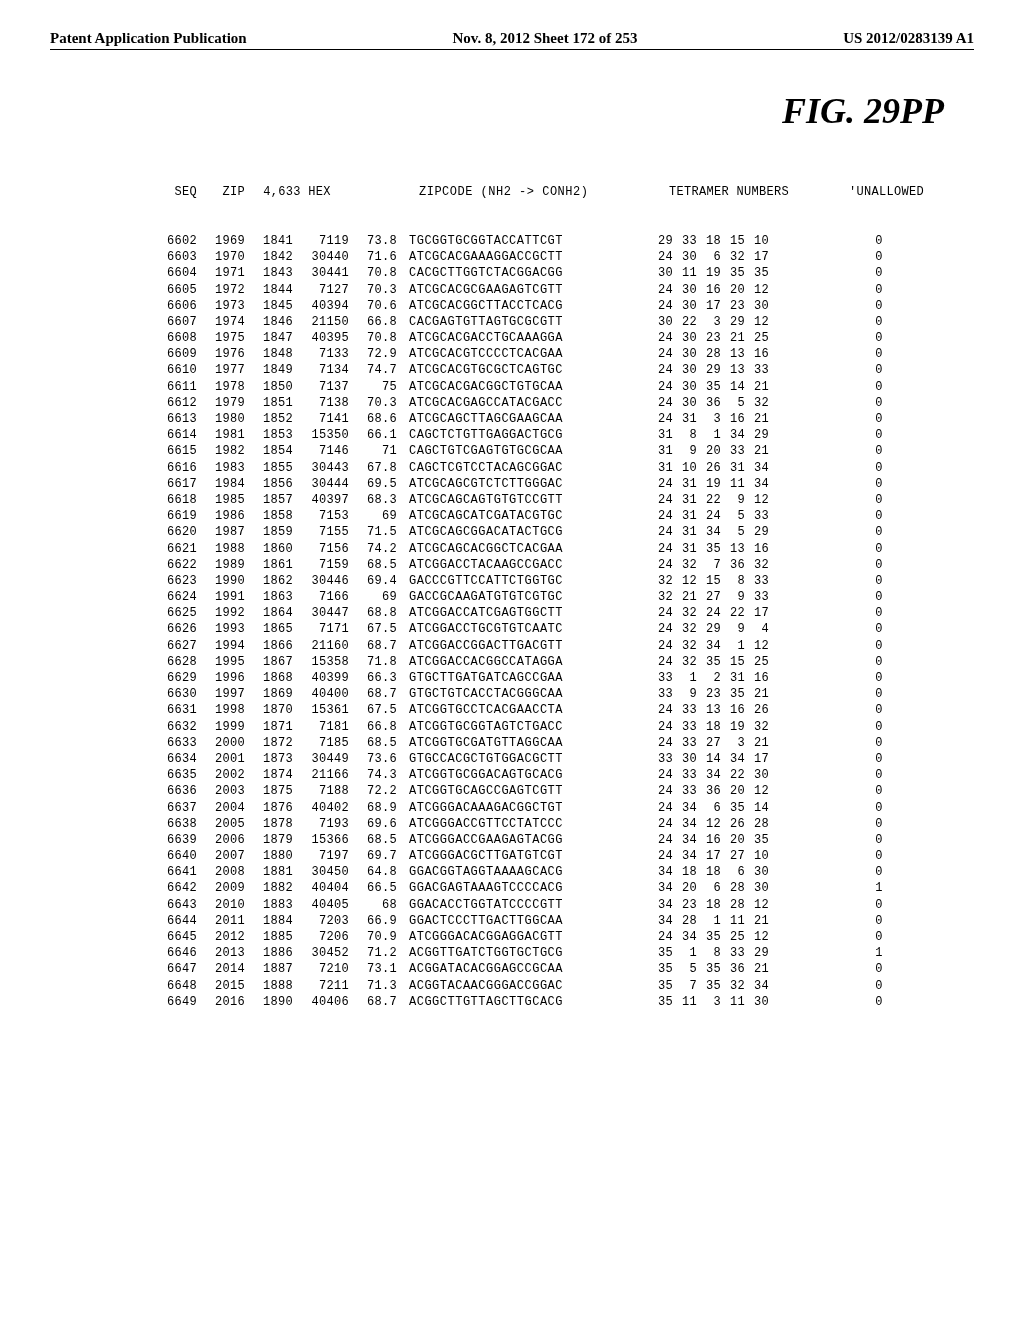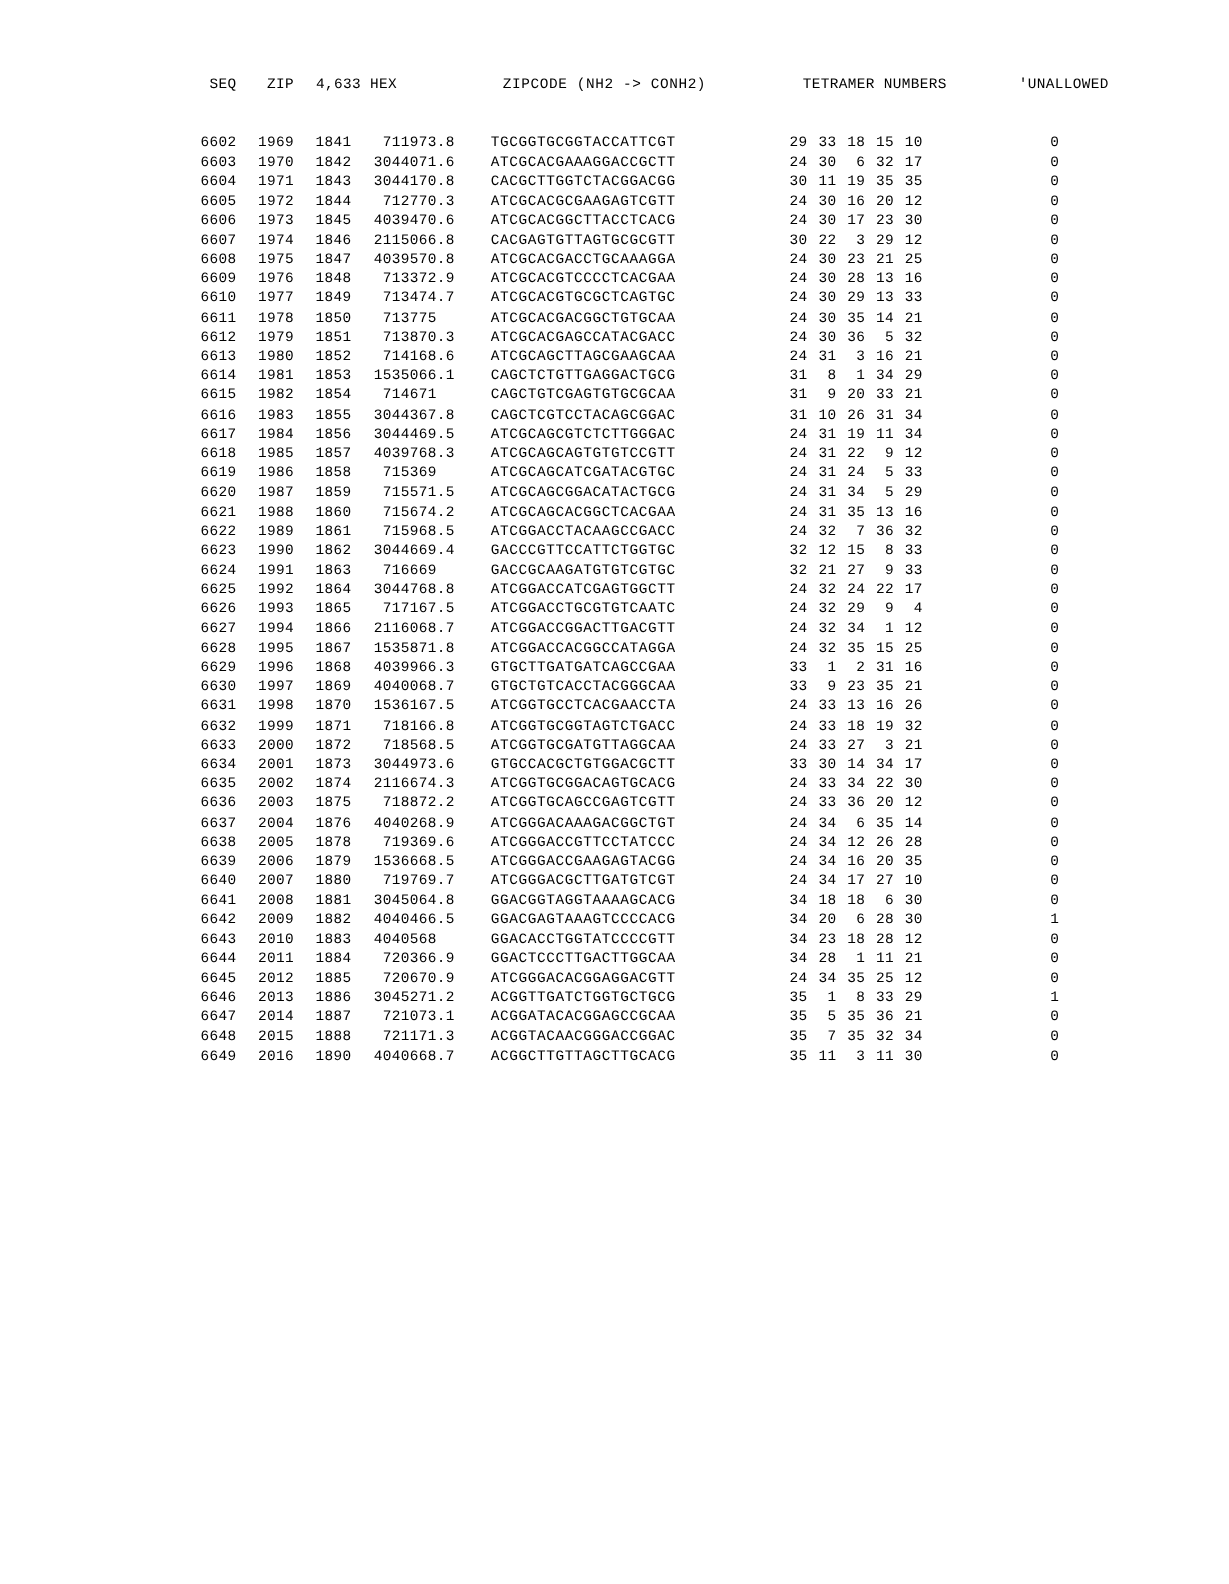--- a/index.html
+++ b/index.html
@@ -47,34 +47,40 @@
     font-size: 12px;
     line-height: 1.35;
     white-space: pre;
     margin-left: 95px;
     letter-spacing: 0.3px;
   }
   .row .seq { display:inline-block; width: 52px; text-align:right; }
   .row .zip { display:inline-block; width: 48px; text-align:right; }
   .row .hex1 { display:inline-block; width: 48px; text-align:right; }
   .row .hex2 { display:inline-block; width: 56px; text-align:right; }
-  .row .tm  { display:inline-block; width: 48px; padding-right:4px;}
+  .row .tm  { display:inline-block; width: 48px; text-align:right; padding-right:4px;}
   .row .zc  { display:inline-block; width: 200px; padding-left:8px; letter-spacing:0.5px;}
   .row .tet { display:inline-block; width: 160px; padding-left:40px; }
   .row .tet span { display:inline-block; width:24px; text-align:right; }
   .row .un  { display:inline-block; width: 60px; text-align:center; padding-left:40px;}
   .hdr1 div, .hdr2 div { display:inline-block; }
   .hdr1 { margin-bottom:0; }
   .hdr2 { margin-bottom:4px; }
 </style>
 </head>
 <body>
 
 <div class="page">
 
+  <div class="header-line">
+    <span class="left">Patent Application Publication</span>
+    <span class="mid">Nov. 8, 2012  Sheet 172 of 253</span>
+    <span class="right">US 2012/0283139 A1</span>
+  </div>
 
+  <div class="fig-label">FIG.  29PP</div>
 
   <div class="table-wrap">
     <div class="row hdr1"><div class="seq">SEQ</div><div class="zip">ZIP</div><div style="display:inline-block;width:104px;text-align:center;">4,633 HEX</div><div class="tm"></div><div class="zc" style="padding-left:18px;">ZIPCODE (NH2 -&gt; CONH2)</div><div class="tet" style="text-align:center;padding-left:30px;">TETRAMER NUMBERS</div><div class="un" style="text-align:left;">'UNALLOWED</div></div>
     <div id="rows"><div class="row"><div class="seq">6602</div><div class="zip">1969</div><div class="hex1">1841</div><div class="hex2">7119</div><div class="tm">73.8</div><div class="zc">TGCGGTGCGGTACCATTCGT</div><div class="tet"><span>29</span><span>33</span><span>18</span><span>15</span><span>10</span></div><div class="un">0</div></div><div class="row"><div class="seq">6603</div><div class="zip">1970</div><div class="hex1">1842</div><div class="hex2">30440</div><div class="tm">71.6</div><div class="zc">ATCGCACGAAAGGACCGCTT</div><div class="tet"><span>24</span><span>30</span><span>6</span><span>32</span><span>17</span></div><div class="un">0</div></div><div class="row"><div class="seq">6604</div><div class="zip">1971</div><div class="hex1">1843</div><div class="hex2">30441</div><div class="tm">70.8</div><div class="zc">CACGCTTGGTCTACGGACGG</div><div class="tet"><span>30</span><span>11</span><span>19</span><span>35</span><span>35</span></div><div class="un">0</div></div><div class="row"><div class="seq">6605</div><div class="zip">1972</div><div class="hex1">1844</div><div class="hex2">7127</div><div class="tm">70.3</div><div class="zc">ATCGCACGCGAAGAGTCGTT</div><div class="tet"><span>24</span><span>30</span><span>16</span><span>20</span><span>12</span></div><div class="un">0</div></div><div class="row"><div class="seq">6606</div><div class="zip">1973</div><div class="hex1">1845</div><div class="hex2">40394</div><div class="tm">70.6</div><div class="zc">ATCGCACGGCTTACCTCACG</div><div class="tet"><span>24</span><span>30</span><span>17</span><span>23</span><span>30</span></div><div class="un">0</div></div><div class="row"><div class="seq">6607</div><div class="zip">1974</div><div class="hex1">1846</div><div class="hex2">21150</div><div class="tm">66.8</div><div class="zc">CACGAGTGTTAGTGCGCGTT</div><div class="tet"><span>30</span><span>22</span><span>3</span><span>29</span><span>12</span></div><div class="un">0</div></div><div class="row"><div class="seq">6608</div><div class="zip">1975</div><div class="hex1">1847</div><div class="hex2">40395</div><div class="tm">70.8</div><div class="zc">ATCGCACGACCTGCAAAGGA</div><div class="tet"><span>24</span><span>30</span><span>23</span><span>21</span><span>25</span></div><div class="un">0</div></div><div class="row"><div class="seq">6609</div><div class="zip">1976</div><div class="hex1">1848</div><div class="hex2">7133</div><div class="tm">72.9</div><div class="zc">ATCGCACGTCCCCTCACGAA</div><div class="tet"><span>24</span><span>30</span><span>28</span><span>13</span><span>16</span></div><div class="un">0</div></div><div class="row"><div class="seq">6610</div><div class="zip">1977</div><div class="hex1">1849</div><div class="hex2">7134</div><div class="tm">74.7</div><div class="zc">ATCGCACGTGCGCTCAGTGC</div><div class="tet"><span>24</span><span>30</span><span>29</span><span>13</span><span>33</span></div><div class="un">0</div></div><div class="row"><div class="seq">6611</div><div class="zip">1978</div><div class="hex1">1850</div><div class="hex2">7137</div><div class="tm">75</div><div class="zc">ATCGCACGACGGCTGTGCAA</div><div class="tet"><span>24</span><span>30</span><span>35</span><span>14</span><span>21</span></div><div class="un">0</div></div><div class="row"><div class="seq">6612</div><div class="zip">1979</div><div class="hex1">1851</div><div class="hex2">7138</div><div class="tm">70.3</div><div class="zc">ATCGCACGAGCCATACGACC</div><div class="tet"><span>24</span><span>30</span><span>36</span><span>5</span><span>32</span></div><div class="un">0</div></div><div class="row"><div class="seq">6613</div><div class="zip">1980</div><div class="hex1">1852</div><div class="hex2">7141</div><div class="tm">68.6</div><div class="zc">ATCGCAGCTTAGCGAAGCAA</div><div class="tet"><span>24</span><span>31</span><span>3</span><span>16</span><span>21</span></div><div class="un">0</div></div><div class="row"><div class="seq">6614</div><div class="zip">1981</div><div class="hex1">1853</div><div class="hex2">15350</div><div class="tm">66.1</div><div class="zc">CAGCTCTGTTGAGGACTGCG</div><div class="tet"><span>31</span><span>8</span><span>1</span><span>34</span><span>29</span></div><div class="un">0</div></div><div class="row"><div class="seq">6615</div><div class="zip">1982</div><div class="hex1">1854</div><div class="hex2">7146</div><div class="tm">71</div><div class="zc">CAGCTGTCGAGTGTGCGCAA</div><div class="tet"><span>31</span><span>9</span><span>20</span><span>33</span><span>21</span></div><div class="un">0</div></div><div class="row"><div class="seq">6616</div><div class="zip">1983</div><div class="hex1">1855</div><div class="hex2">30443</div><div class="tm">67.8</div><div class="zc">CAGCTCGTCCTACAGCGGAC</div><div class="tet"><span>31</span><span>10</span><span>26</span><span>31</span><span>34</span></div><div class="un">0</div></div><div class="row"><div class="seq">6617</div><div class="zip">1984</div><div class="hex1">1856</div><div class="hex2">30444</div><div class="tm">69.5</div><div class="zc">ATCGCAGCGTCTCTTGGGAC</div><div class="tet"><span>24</span><span>31</span><span>19</span><span>11</span><span>34</span></div><div class="un">0</div></div><div class="row"><div class="seq">6618</div><div class="zip">1985</div><div class="hex1">1857</div><div class="hex2">40397</div><div class="tm">68.3</div><div class="zc">ATCGCAGCAGTGTGTCCGTT</div><div class="tet"><span>24</span><span>31</span><span>22</span><span>9</span><span>12</span></div><div class="un">0</div></div><div class="row"><div class="seq">6619</div><div class="zip">1986</div><div class="hex1">1858</div><div class="hex2">7153</div><div class="tm">69</div><div class="zc">ATCGCAGCATCGATACGTGC</div><div class="tet"><span>24</span><span>31</span><span>24</span><span>5</span><span>33</span></div><div class="un">0</div></div><div class="row"><div class="seq">6620</div><div class="zip">1987</div><div class="hex1">1859</div><div class="hex2">7155</div><div class="tm">71.5</div><div class="zc">ATCGCAGCGGACATACTGCG</div><div class="tet"><span>24</span><span>31</span><span>34</span><span>5</span><span>29</span></div><div class="un">0</div></div><div class="row"><div class="seq">6621</div><div class="zip">1988</div><div class="hex1">1860</div><div class="hex2">7156</div><div class="tm">74.2</div><div class="zc">ATCGCAGCACGGCTCACGAA</div><div class="tet"><span>24</span><span>31</span><span>35</span><span>13</span><span>16</span></div><div class="un">0</div></div><div class="row"><div class="seq">6622</div><div class="zip">1989</div><div class="hex1">1861</div><div class="hex2">7159</div><div class="tm">68.5</div><div class="zc">ATCGGACCTACAAGCCGACC</div><div class="tet"><span>24</span><span>32</span><span>7</span><span>36</span><span>32</span></div><div class="un">0</div></div><div class="row"><div class="seq">6623</div><div class="zip">1990</div><div class="hex1">1862</div><div class="hex2">30446</div><div class="tm">69.4</div><div class="zc">GACCCGTTCCATTCTGGTGC</div><div class="tet"><span>32</span><span>12</span><span>15</span><span>8</span><span>33</span></div><div class="un">0</div></div><div class="row"><div class="seq">6624</div><div class="zip">1991</div><div class="hex1">1863</div><div class="hex2">7166</div><div class="tm">69</div><div class="zc">GACCGCAAGATGTGTCGTGC</div><div class="tet"><span>32</span><span>21</span><span>27</span><span>9</span><span>33</span></div><div class="un">0</div></div><div class="row"><div class="seq">6625</div><div class="zip">1992</div><div class="hex1">1864</div><div class="hex2">30447</div><div class="tm">68.8</div><div class="zc">ATCGGACCATCGAGTGGCTT</div><div class="tet"><span>24</span><span>32</span><span>24</span><span>22</span><span>17</span></div><div class="un">0</div></div><div class="row"><div class="seq">6626</div><div class="zip">1993</div><div class="hex1">1865</div><div class="hex2">7171</div><div class="tm">67.5</div><div class="zc">ATCGGACCTGCGTGTCAATC</div><div class="tet"><span>24</span><span>32</span><span>29</span><span>9</span><span>4</span></div><div class="un">0</div></div><div class="row"><div class="seq">6627</div><div class="zip">1994</div><div class="hex1">1866</div><div class="hex2">21160</div><div class="tm">68.7</div><div class="zc">ATCGGACCGGACTTGACGTT</div><div class="tet"><span>24</span><span>32</span><span>34</span><span>1</span><span>12</span></div><div class="un">0</div></div><div class="row"><div class="seq">6628</div><div class="zip">1995</div><div class="hex1">1867</div><div class="hex2">15358</div><div class="tm">71.8</div><div class="zc">ATCGGACCACGGCCATAGGA</div><div class="tet"><span>24</span><span>32</span><span>35</span><span>15</span><span>25</span></div><div class="un">0</div></div><div class="row"><div class="seq">6629</div><div class="zip">1996</div><div class="hex1">1868</div><div class="hex2">40399</div><div class="tm">66.3</div><div class="zc">GTGCTTGATGATCAGCCGAA</div><div class="tet"><span>33</span><span>1</span><span>2</span><span>31</span><span>16</span></div><div class="un">0</div></div><div class="row"><div class="seq">6630</div><div class="zip">1997</div><div class="hex1">1869</div><div class="hex2">40400</div><div class="tm">68.7</div><div class="zc">GTGCTGTCACCTACGGGCAA</div><div class="tet"><span>33</span><span>9</span><span>23</span><span>35</span><span>21</span></div><div class="un">0</div></div><div class="row"><div class="seq">6631</div><div class="zip">1998</div><div class="hex1">1870</div><div class="hex2">15361</div><div class="tm">67.5</div><div class="zc">ATCGGTGCCTCACGAACCTA</div><div class="tet"><span>24</span><span>33</span><span>13</span><span>16</span><span>26</span></div><div class="un">0</div></div><div class="row"><div class="seq">6632</div><div class="zip">1999</div><div class="hex1">1871</div><div class="hex2">7181</div><div class="tm">66.8</div><div class="zc">ATCGGTGCGGTAGTCTGACC</div><div class="tet"><span>24</span><span>33</span><span>18</span><span>19</span><span>32</span></div><div class="un">0</div></div><div class="row"><div class="seq">6633</div><div class="zip">2000</div><div class="hex1">1872</div><div class="hex2">7185</div><div class="tm">68.5</div><div class="zc">ATCGGTGCGATGTTAGGCAA</div><div class="tet"><span>24</span><span>33</span><span>27</span><span>3</span><span>21</span></div><div class="un">0</div></div><div class="row"><div class="seq">6634</div><div class="zip">2001</div><div class="hex1">1873</div><div class="hex2">30449</div><div class="tm">73.6</div><div class="zc">GTGCCACGCTGTGGACGCTT</div><div class="tet"><span>33</span><span>30</span><span>14</span><span>34</span><span>17</span></div><div class="un">0</div></div><div class="row"><div class="seq">6635</div><div class="zip">2002</div><div class="hex1">1874</div><div class="hex2">21166</div><div class="tm">74.3</div><div class="zc">ATCGGTGCGGACAGTGCACG</div><div class="tet"><span>24</span><span>33</span><span>34</span><span>22</span><span>30</span></div><div class="un">0</div></div><div class="row"><div class="seq">6636</div><div class="zip">2003</div><div class="hex1">1875</div><div class="hex2">7188</div><div class="tm">72.2</div><div class="zc">ATCGGTGCAGCCGAGTCGTT</div><div class="tet"><span>24</span><span>33</span><span>36</span><span>20</span><span>12</span></div><div class="un">0</div></div><div class="row"><div class="seq">6637</div><div class="zip">2004</div><div class="hex1">1876</div><div class="hex2">40402</div><div class="tm">68.9</div><div class="zc">ATCGGGACAAAGACGGCTGT</div><div class="tet"><span>24</span><span>34</span><span>6</span><span>35</span><span>14</span></div><div class="un">0</div></div><div class="row"><div class="seq">6638</div><div class="zip">2005</div><div class="hex1">1878</div><div class="hex2">7193</div><div class="tm">69.6</div><div class="zc">ATCGGGACCGTTCCTATCCC</div><div class="tet"><span>24</span><span>34</span><span>12</span><span>26</span><span>28</span></div><div class="un">0</div></div><div class="row"><div class="seq">6639</div><div class="zip">2006</div><div class="hex1">1879</div><div class="hex2">15366</div><div class="tm">68.5</div><div class="zc">ATCGGGACCGAAGAGTACGG</div><div class="tet"><span>24</span><span>34</span><span>16</span><span>20</span><span>35</span></div><div class="un">0</div></div><div class="row"><div class="seq">6640</div><div class="zip">2007</div><div class="hex1">1880</div><div class="hex2">7197</div><div class="tm">69.7</div><div class="zc">ATCGGGACGCTTGATGTCGT</div><div class="tet"><span>24</span><span>34</span><span>17</span><span>27</span><span>10</span></div><div class="un">0</div></div><div class="row"><div class="seq">6641</div><div class="zip">2008</div><div class="hex1">1881</div><div class="hex2">30450</div><div class="tm">64.8</div><div class="zc">GGACGGTAGGTAAAAGCACG</div><div class="tet"><span>34</span><span>18</span><span>18</span><span>6</span><span>30</span></div><div class="un">0</div></div><div class="row"><div class="seq">6642</div><div class="zip">2009</div><div class="hex1">1882</div><div class="hex2">40404</div><div class="tm">66.5</div><div class="zc">GGACGAGTAAAGTCCCCACG</div><div class="tet"><span>34</span><span>20</span><span>6</span><span>28</span><span>30</span></div><div class="un">1</div></div><div class="row"><div class="seq">6643</div><div class="zip">2010</div><div class="hex1">1883</div><div class="hex2">40405</div><div class="tm">68</div><div class="zc">GGACACCTGGTATCCCCGTT</div><div class="tet"><span>34</span><span>23</span><span>18</span><span>28</span><span>12</span></div><div class="un">0</div></div><div class="row"><div class="seq">6644</div><div class="zip">2011</div><div class="hex1">1884</div><div class="hex2">7203</div><div class="tm">66.9</div><div class="zc">GGACTCCCTTGACTTGGCAA</div><div class="tet"><span>34</span><span>28</span><span>1</span><span>11</span><span>21</span></div><div class="un">0</div></div><div class="row"><div class="seq">6645</div><div class="zip">2012</div><div class="hex1">1885</div><div class="hex2">7206</div><div class="tm">70.9</div><div class="zc">ATCGGGACACGGAGGACGTT</div><div class="tet"><span>24</span><span>34</span><span>35</span><span>25</span><span>12</span></div><div class="un">0</div></div><div class="row"><div class="seq">6646</div><div class="zip">2013</div><div class="hex1">1886</div><div class="hex2">30452</div><div class="tm">71.2</div><div class="zc">ACGGTTGATCTGGTGCTGCG</div><div class="tet"><span>35</span><span>1</span><span>8</span><span>33</span><span>29</span></div><div class="un">1</div></div><div class="row"><div class="seq">6647</div><div class="zip">2014</div><div class="hex1">1887</div><div class="hex2">7210</div><div class="tm">73.1</div><div class="zc">ACGGATACACGGAGCCGCAA</div><div class="tet"><span>35</span><span>5</span><span>35</span><span>36</span><span>21</span></div><div class="un">0</div></div><div class="row"><div class="seq">6648</div><div class="zip">2015</div><div class="hex1">1888</div><div class="hex2">7211</div><div class="tm">71.3</div><div class="zc">ACGGTACAACGGGACCGGAC</div><div class="tet"><span>35</span><span>7</span><span>35</span><span>32</span><span>34</span></div><div class="un">0</div></div><div class="row"><div class="seq">6649</div><div class="zip">2016</div><div class="hex1">1890</div><div class="hex2">40406</div><div class="tm">68.7</div><div class="zc">ACGGCTTGTTAGCTTGCACG</div><div class="tet"><span>35</span><span>11</span><span>3</span><span>11</span><span>30</span></div><div class="un">0</div></div></div>
   </div>
 
 </div>
 
 </body></html>

